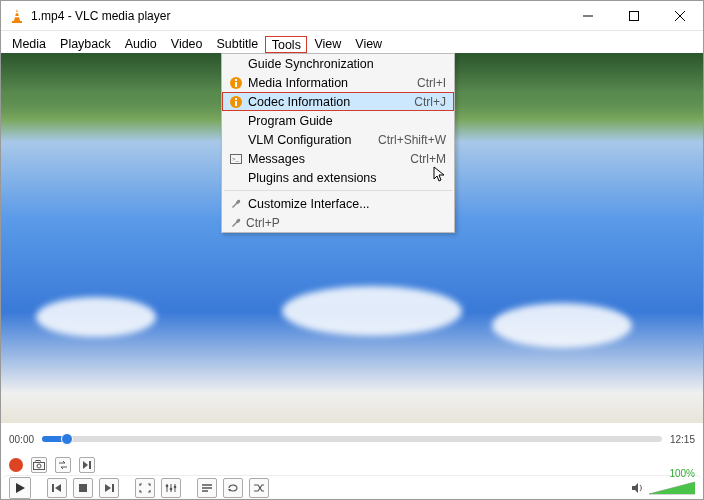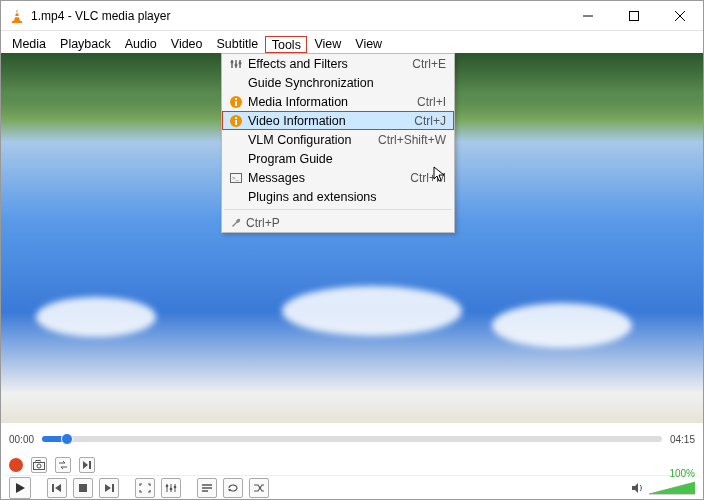--- a/index.html
+++ b/index.html
@@ -91,34 +91,20 @@
   <div class="video-area">
     <div class="video-trees"></div>
     <div class="video-clouds">
       <div class="cloud" style="left:5%; top:20%; width:120px; height:40px;"></div>
       <div class="cloud" style="left:40%; top:10%; width:180px; height:50px;"></div>
       <div class="cloud" style="left:70%; top:25%; width:140px; height:45px;"></div>
     </div>
 
     <div class="dropdown">
       <div class="dd-item">
-        <span class="dd-icon">
-          <svg width="12" height="12">
-              <line x1="2" y1="2" x2="2" y2="10" stroke="#666" stroke-width="1.5"></line>
-              <line x1="6" y1="2" x2="6" y2="10" stroke="#666" stroke-width="1.5"></line>
-              <line x1="10" y1="2" x2="10" y2="10" stroke="#666" stroke-width="1.5"></line>
-              <circle cx="2" cy="4" r="1.5" fill="#666"></circle>
-              <circle cx="6" cy="7" r="1.5" fill="#666"></circle>
-              <circle cx="10" cy="5" r="1.5" fill="#666"></circle>
-            </svg>
-        </span>
-        <span class="dd-label">Effects and Filters</span>
-        <span class="dd-shortcut">Ctrl+E</span>
-      </div>
-      <div class="dd-item">
         <span class="dd-icon"></span>
         <span class="dd-label">Guide Synchronization</span>
         <span class="dd-shortcut"></span>
       </div>
       <div class="dd-item">
         <span class="dd-icon info">
           <svg width="14" height="14">
               <circle cx="7" cy="7" r="6" fill="#f29100"></circle>
               <rect x="6" y="3" width="2" height="2" fill="#fff"></rect>
               <rect x="6" y="6" width="2" height="5" fill="#fff"></rect>
@@ -128,49 +114,58 @@
         <span class="dd-shortcut">Ctrl+I</span>
       </div>
       <div class="dd-item highlighted boxed">
         <span class="dd-icon info">
           <svg width="14" height="14">
               <circle cx="7" cy="7" r="6" fill="#f29100"></circle>
               <rect x="6" y="3" width="2" height="2" fill="#fff"></rect>
               <rect x="6" y="6" width="2" height="5" fill="#fff"></rect>
             </svg>
         </span>
-        <span class="dd-label">Video Information</span>
+        <span class="dd-label">Codec Information</span>
         <span class="dd-shortcut">Ctrl+J</span>
+      </div>
+      <div class="dd-item">
+        <span class="dd-icon"></span>
+        <span class="dd-label">Program Guide</span>
+        <span class="dd-shortcut"></span>
       </div>
       <div class="dd-item">
         <span class="dd-icon"></span>
         <span class="dd-label">VLM Configuration</span>
         <span class="dd-shortcut">Ctrl+Shift+W</span>
-      </div>
-      <div class="dd-item">
-        <span class="dd-icon"></span>
-        <span class="dd-label">Program Guide</span>
-        <span class="dd-shortcut"></span>
       </div>
       <div class="dd-item">
         <span class="dd-icon">
           <svg width="12" height="10">
               <rect x="0.5" y="0.5" width="11" height="9" fill="none" stroke="#666"></rect>
               <text x="2" y="7" font-size="6" fill="#666">&gt;_</text>
             </svg>
         </span>
         <span class="dd-label">Messages</span>
         <span class="dd-shortcut">Ctrl+M</span>
       </div>
       <div class="dd-item">
         <span class="dd-icon"></span>
         <span class="dd-label">Plugins and extensions</span>
         <span class="dd-shortcut"></span>
       </div>
       <div class="dd-sep"></div>
+      <div class="dd-item">
+        <span class="dd-icon">
+          <svg width="12" height="12">
+              <path d="M10 2a3 3 0 00-4 3L2 9l1 1 4-4a3 3 0 003-4z" fill="#888"></path>
+            </svg>
+        </span>
+        <span class="dd-label">Customize Interface...</span>
+        <span class="dd-shortcut"></span>
+      </div>
       <div class="dd-item">
         <span class="dd-icon">
           <svg width="12" height="12">
               <path d="M10 2a3 3 0 00-4 3L2 9l1 1 4-4a3 3 0 003-4z" fill="#888"></path>
             </svg>
         </span>
         <span class="dd-shortcut">Ctrl+P</span>
       </div>
     </div>
 
@@ -178,21 +173,21 @@
       <path d="M1 1 L1 13 L4 10 L6 15 L8 14 L6 9 L11 9 Z" fill="#fff" stroke="#000" stroke-width="1"></path>
     </svg>
   </div>
 
   <div class="seekbar-row">
     <span>00:00</span>
     <div class="seek-track">
       <div class="seek-prog" style="width:4%;"></div>
       <div class="seek-thumb" style="left:3%;"></div>
     </div>
-    <span>04:15</span>
+    <span>12:15</span>
   </div>
 
   <div class="btnrow1">
     <div class="rec-btn"></div>
     <div class="small-btn">
       <svg width="12" height="10">
           <rect x="0.5" y="2.5" width="11" height="7" fill="none" stroke="#555"></rect>
           <rect x="3" y="0.5" width="4" height="2" fill="none" stroke="#555"></rect>
           <circle cx="6" cy="6" r="2" fill="none" stroke="#555"></circle>
         </svg>

